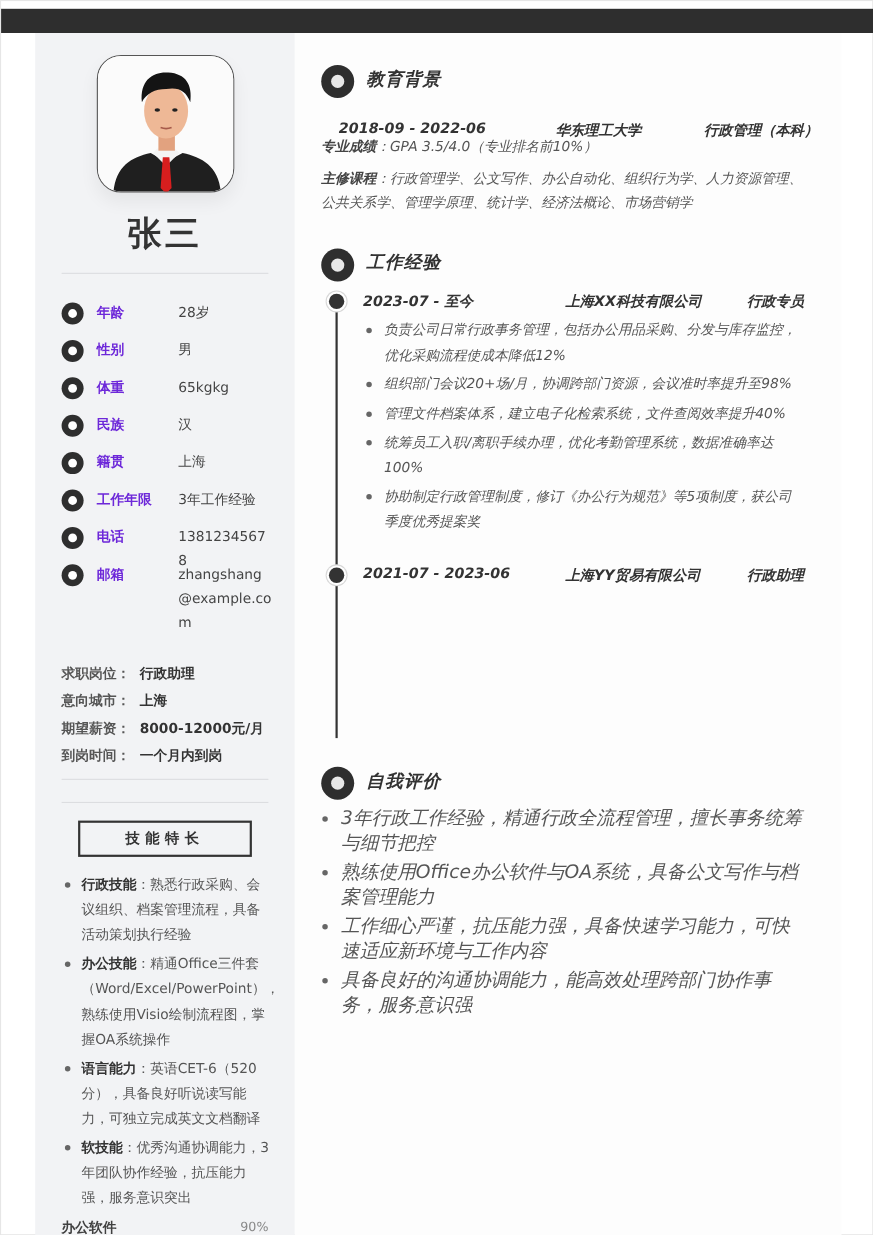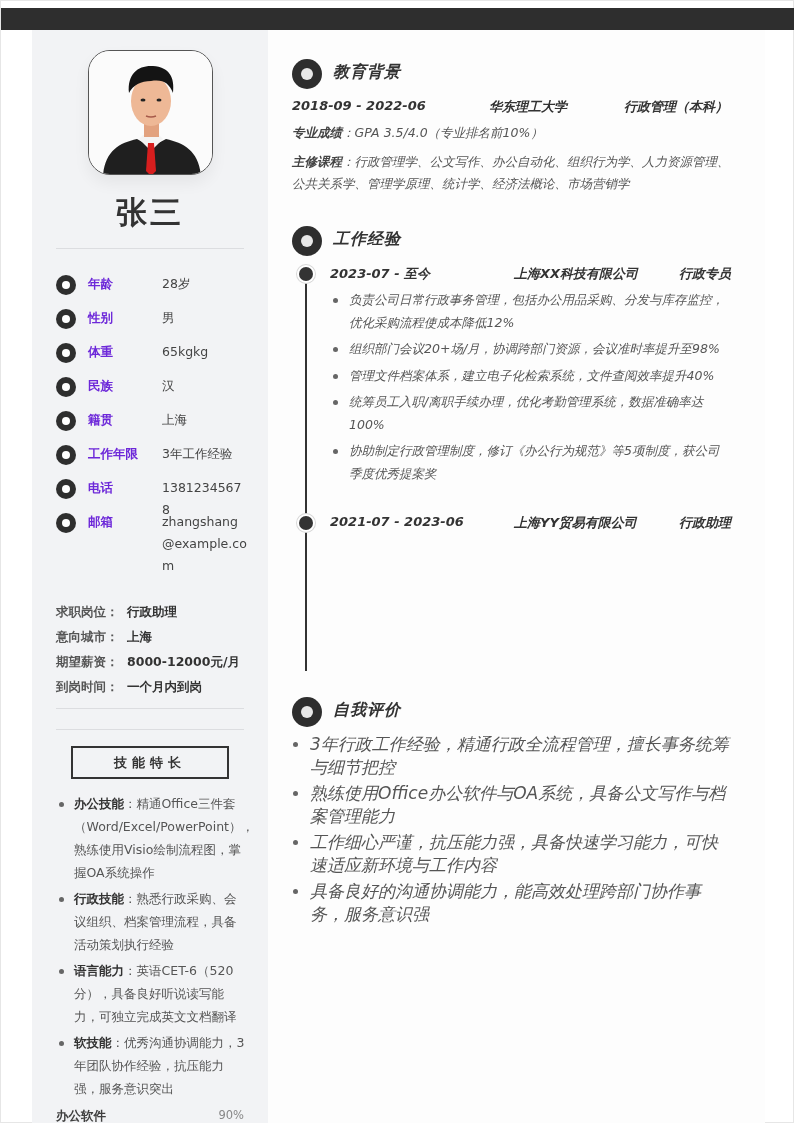--- a/index.html
+++ b/index.html
@@ -43,21 +43,21 @@
   .sw-pct { position: absolute; right: 0; top: 0; color: #888; font-size: 11.5px; }
 
   
   .main { position: absolute; left: 267px; top: 29px; width: 497px; height: 1094px; background: #fdfdfd; font-style: italic; }
   .section-head { position: absolute; left: 24px; height: 30px; }
   .sec-icon { position: absolute; left: 0; top: 0; width: 30px; height: 30px; border-radius: 50%; background: #2e2e2e; }
   .sec-icon::after { content: ""; position: absolute; left: 9px; top: 9px; width: 12px; height: 12px; border-radius: 50%; background: #e8e8e8; }
   .sec-title { position: absolute; left: 41px; top: 3px; white-space: nowrap; font-size: 16px; font-weight: bold; color: #333; letter-spacing: 1px; }
 
   .edu-line { position: absolute; left: 24px; top: 68px; width: 450px; font-size: 13px; font-weight: bold; color: #333; }
-  .edu-line span { position: absolute; top: 0; white-space: nowrap; }
+  .edu-line span { position: absolute; top: 12px; white-space: nowrap; margin-left: 16px; }
   .para { position: absolute; left: 24px; width: 440px; font-size: 12.5px; line-height: 22px; color: #555; }
   .para b { color: #444; }
 
   .timeline { position: absolute; left: 37px; width: 2px; background: #333; }
   .tl-dot { position: absolute; left: 31px; width: 14px; height: 14px; border-radius: 50%; background: #333; box-shadow: 0 0 0 2px #fff, 0 0 0 3px #d8d8d8; }
   .job-head { position: absolute; left: 62px; width: 410px; font-size: 13px; font-weight: bold; color: #333; }
   .job-head span { position: absolute; top: 0; white-space: nowrap; }
   .bullets { position: absolute; left: 62px; width: 400px; list-style: none; }
   .bullets li { position: relative; padding-left: 19px; font-size: 12.5px; line-height: 22.5px; color: #555; margin-bottom: 4px; }
   .bullets li::before { content: ""; position: absolute; left: 3px; top: 9px; width: 5px; height: 5px; border-radius: 50%; background: #666; }
@@ -145,22 +145,22 @@
     <div class="job-row" style="top:649px">
       <span class="job-label">到岗时间：</span><span class="job-value">一个月内到岗</span>
     </div>
 
     <div class="divider" style="top:678px"></div>
     <div class="divider" style="top:699px"></div>
 
     <div class="skills-box">技能特长</div>
 
     <ul class="skill-list">
+      <li class="skill-item"><b>行政技能</b><span>：</span><span>熟悉行政采购、会议组织、档案管理流程，具备活动策划执行经验</span></li>
       <li class="skill-item"><b>办公技能</b><span>：</span><span>精通Office三件套（Word/Excel/PowerPoint），熟练使用Visio绘制流程图，掌握OA系统操作</span></li>
-      <li class="skill-item"><b>行政技能</b><span>：</span><span>熟悉行政采购、会议组织、档案管理流程，具备活动策划执行经验</span></li>
       <li class="skill-item"><b>语言能力</b><span>：</span><span>英语CET-6（520分），具备良好听说读写能力，可独立完成英文文档翻译</span></li>
       <li class="skill-item"><b>软技能</b><span>：</span><span>优秀沟通协调能力，3年团队协作经验，抗压能力强，服务意识突出</span></li>
     </ul>
 
     <div class="sw-row">
       <span class="sw-name">办公软件</span>
       <span class="sw-pct">90%</span>
     </div>
   </div>
 

